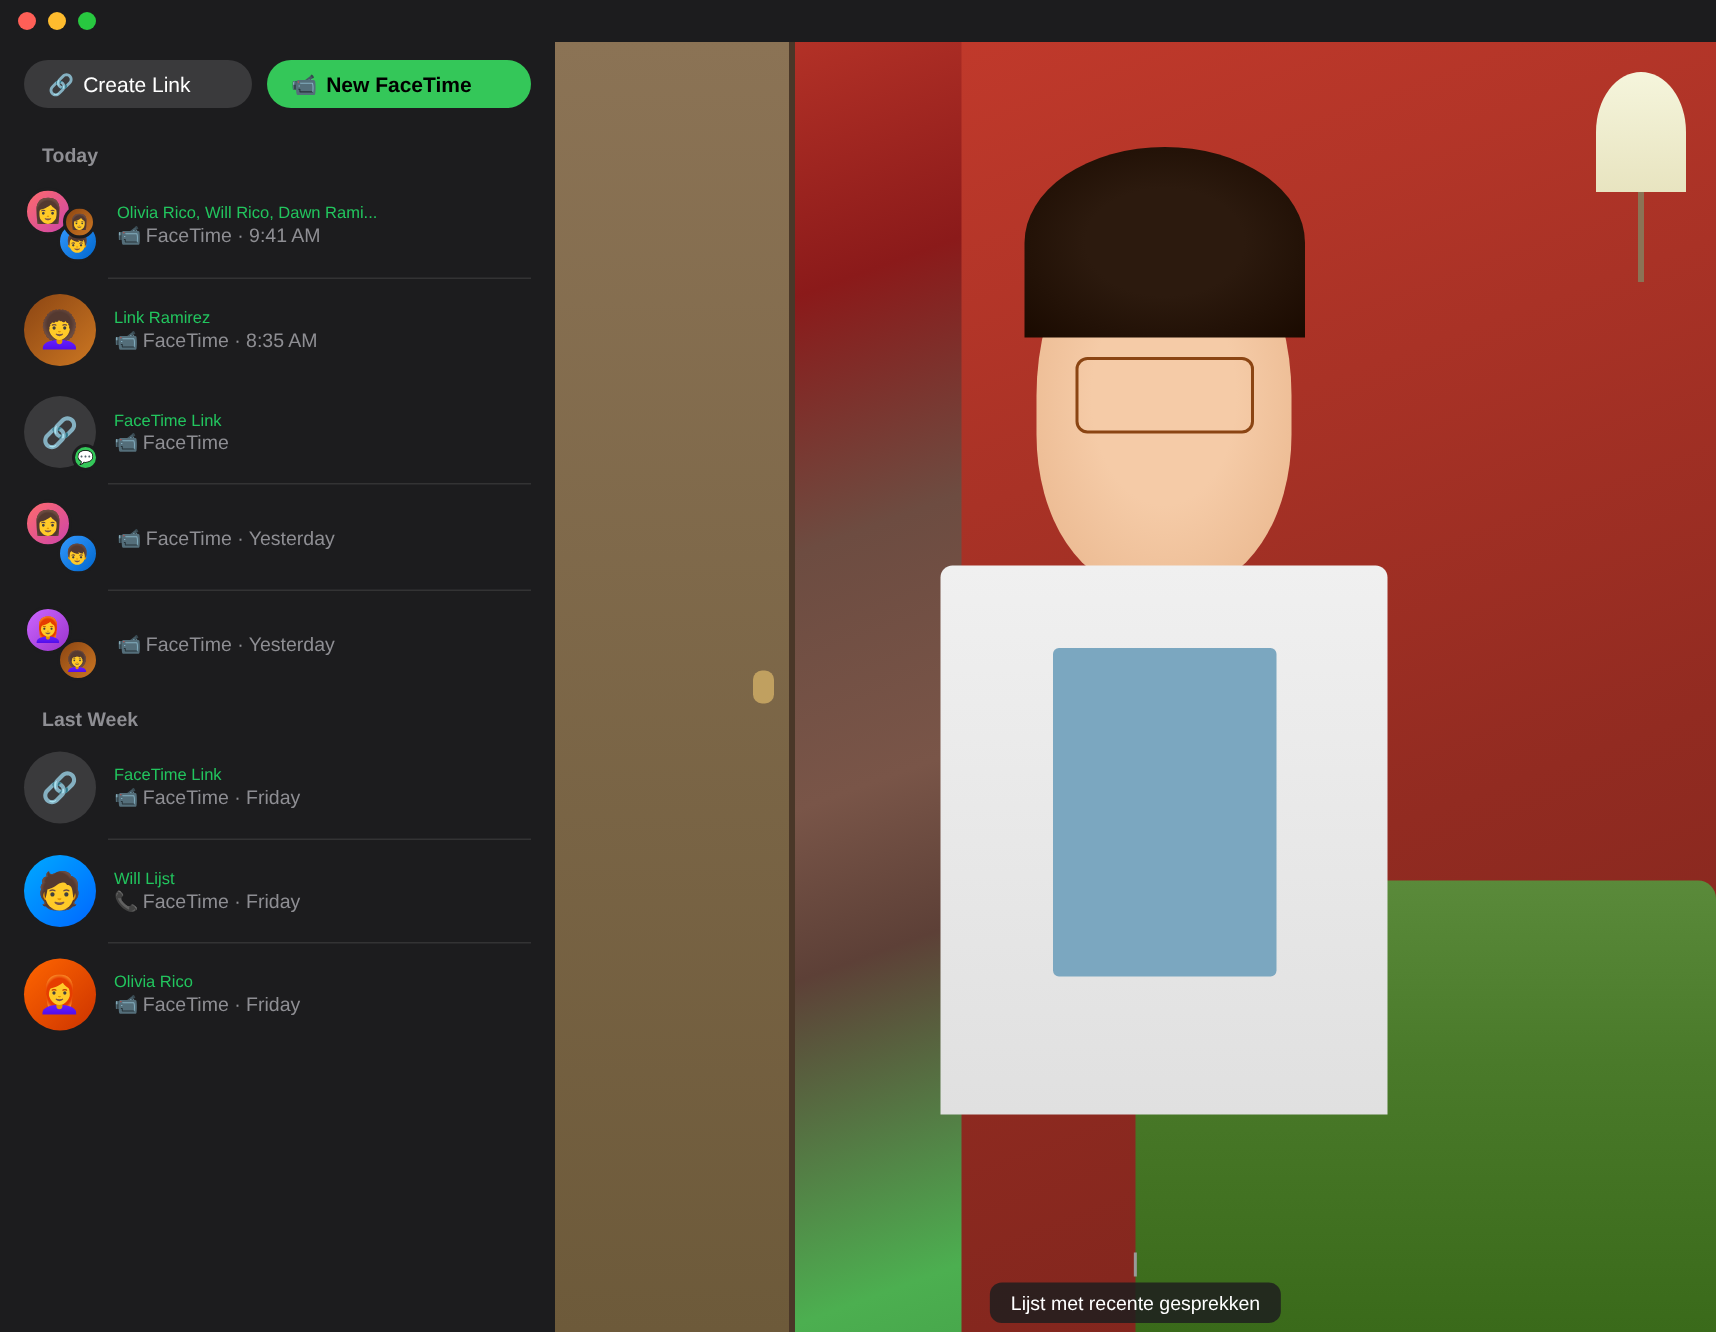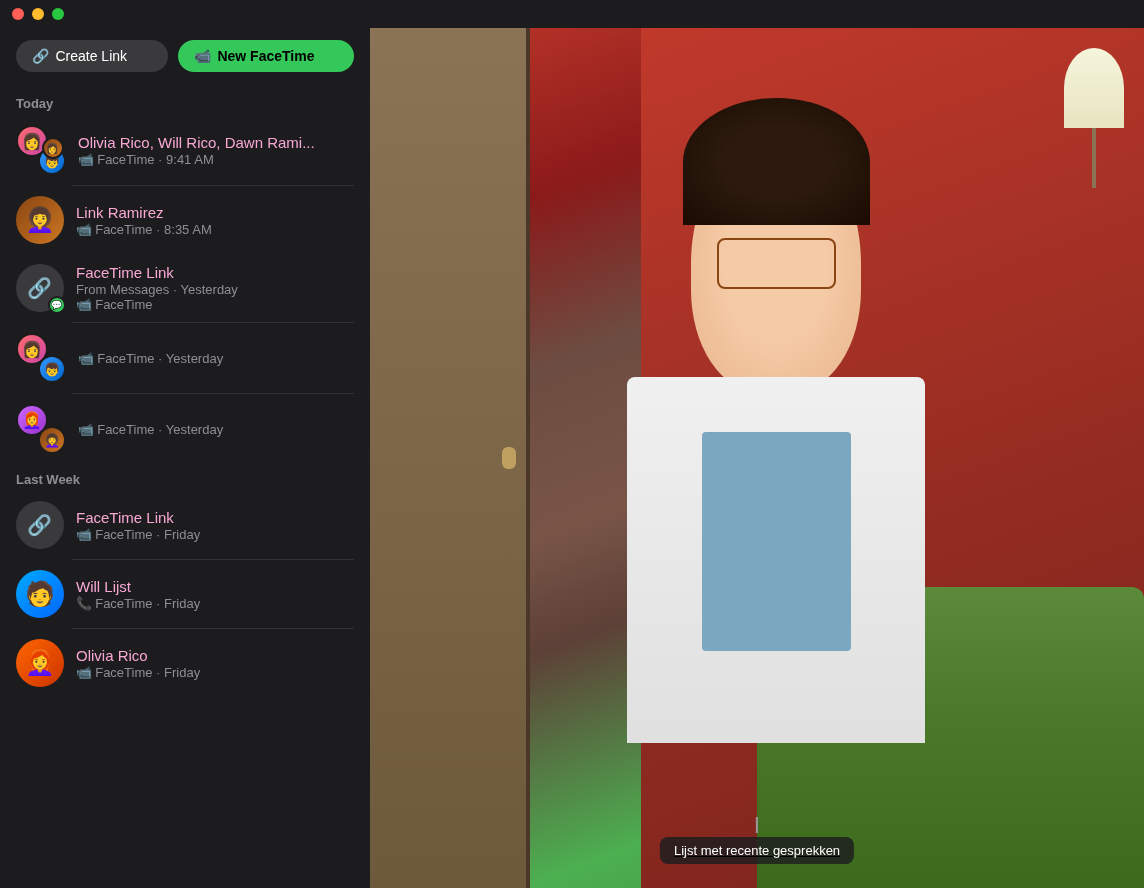--- a/index.html
+++ b/index.html
@@ -91,20 +91,21 @@
       flex: 1.2;
     }
 
     
     .section-header {
       font-size: 13px;
       font-weight: 600;
       color: #8e8e93;
       padding: 8px 16px 4px 16px;
       text-transform: capitalize;
+      margin-left: 12px;
     }
 
     
     .list-item {
       display: flex;
       align-items: center;
       padding: 10px 16px;
       gap: 12px;
       cursor: pointer;
       position: relative;
@@ -159,23 +160,23 @@
       color: #000;
     }
 
     
     .item-info {
       flex: 1;
       overflow: hidden;
     }
 
     .item-name {
-      font-size: 15px;
+      font-size: 11px;
       font-weight: 500;
-      color: #f9a8d4;
+      color: #22c55e;
       white-space: nowrap;
       overflow: hidden;
       text-overflow: ellipsis;
     }
 
     .item-sub {
       font-size: 13px;
       color: #8e8e93;
       white-space: nowrap;
       overflow: hidden;
@@ -236,25 +237,24 @@
       );
       position: relative;
       display: flex;
       align-items: center;
       justify-content: center;
     }
 
     
     .caption-area {
       position: absolute;
-      bottom: 24px;
+      bottom: 6px;
       left: 50%;
       transform: translateX(-50%);
       text-align: right;
-      text-decoration: underline;
     }
 
     .caption-line {
       width: 2px;
       height: 16px;
       background: #999;
       margin: 0 auto 4px auto;
     }
 
     .caption-text {
@@ -373,23 +373,20 @@
 
     <div class="list-item">
       <div class="avatar-link">
         <span class="avatar-link-icon">🔗</span>
         <div class="avatar-link-badge">
           <span class="avatar-link-badge-icon">💬</span>
         </div>
       </div>
       <div class="item-info">
         <div class="item-name">FaceTime Link</div>
-        <div class="item-sub">
-          <span>From Messages · Yesterday</span>
-        </div>
         <div class="item-sub-line2">
           <span>📹</span>
           <span>FaceTime</span>
         </div>
       </div>
     </div>
     <div class="list-item-divider"></div>
 
     <div class="list-item">
       <div class="avatar-group">

